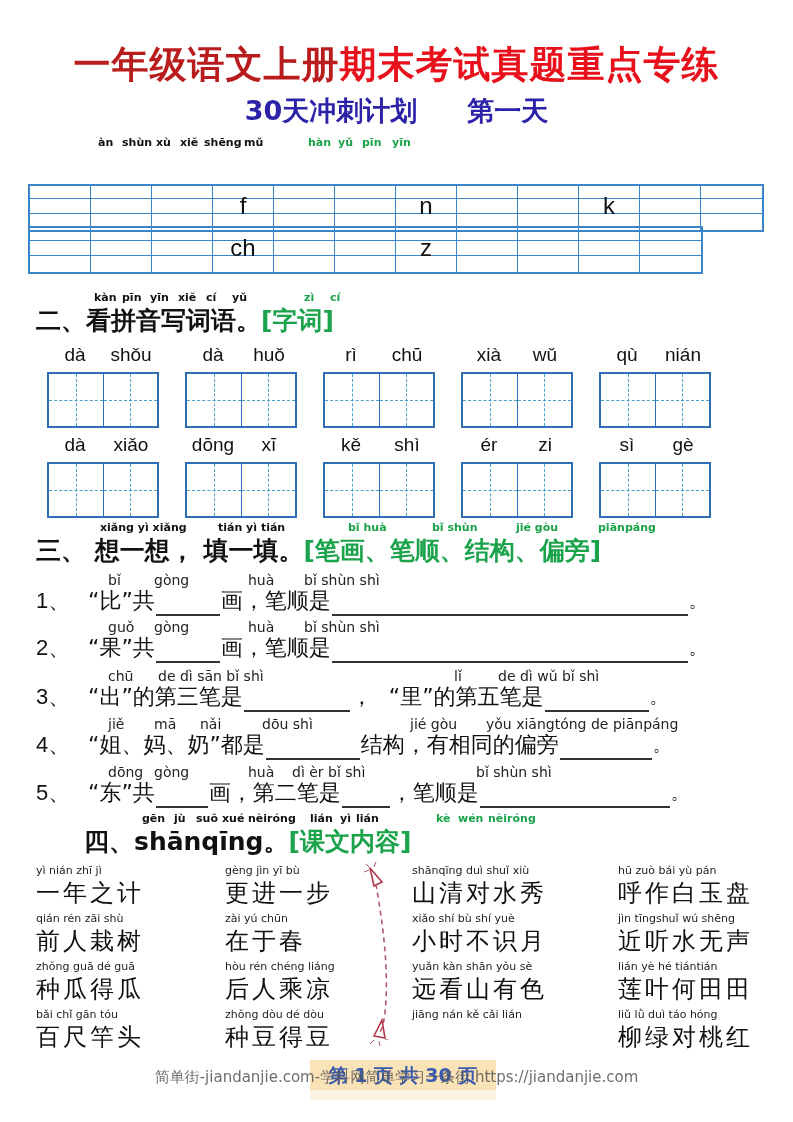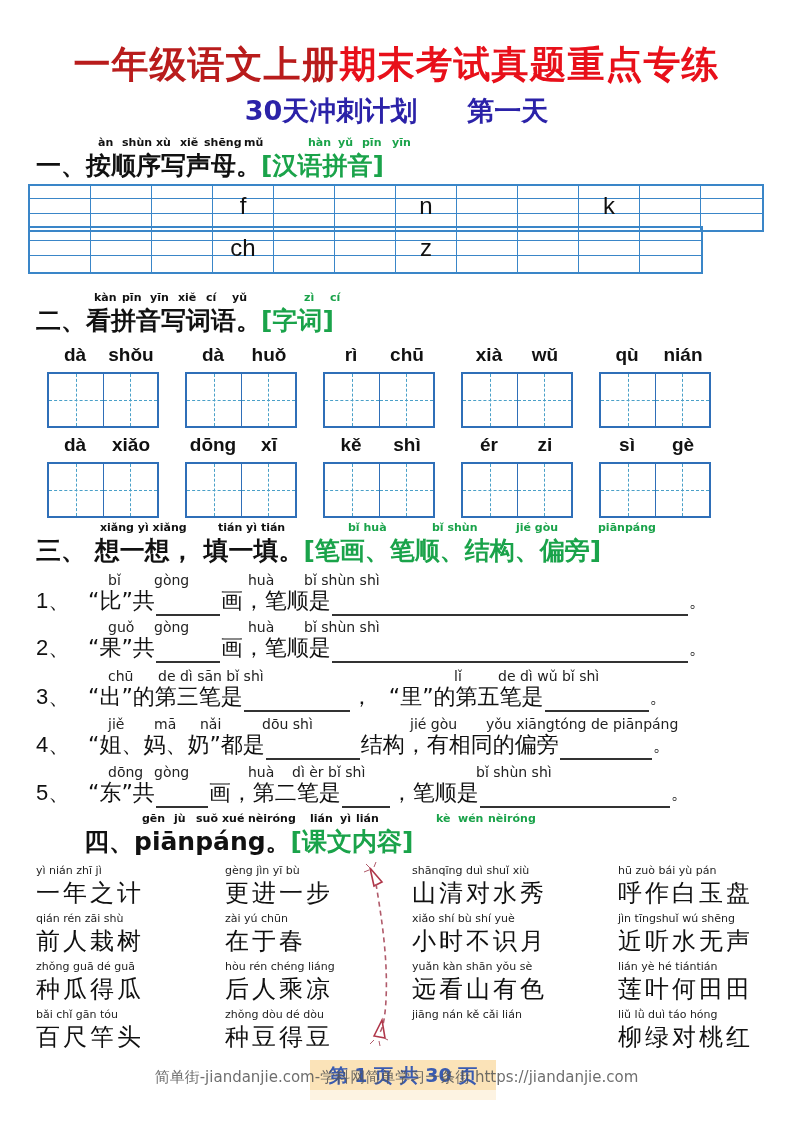--- a/index.html
+++ b/index.html
@@ -28,21 +28,21 @@
   .fourline { position: absolute; left: 28px; border: 2px solid #3a86c8; display: flex; }
   .fourline .cell { position: relative; width: 61px; height: 44px; border-right: 1.5px solid #3a86c8; }
   .fourline .cell:last-child { border-right: none; }
   .fourline .cell .l1 { position: absolute; left: 0; right: 0; top: 12px; border-top: 1.5px solid #3a86c8; }
   .fourline .cell .l2 { position: absolute; left: 0; right: 0; top: 27px; border-top: 1.5px solid #3a86c8; }
   .fourline .cell .letter { position: absolute; left: 0; right: 0; top: 2px; text-align: center;
                             font-size: 24px; line-height: 36px; color: #111;
                             font-family: "Liberation Sans", sans-serif; }
 
   
-  .word { position: absolute; width: 112px; font-weight: bold; }
+  .word { position: absolute; width: 112px; }
   .word .py { display: flex; height: 26px; font-size: 19px; line-height: 26px;
               font-family: "Liberation Sans", sans-serif; }
   .word .py span { flex: 1; text-align: center; }
   .word .boxes { display: flex; border: 2px solid #2f6fb8; height: 56px; margin-top: 4px; }
   .word .box { position: relative; flex: 1; border-right: 1.5px solid #2f6fb8; }
   .word .box:last-child { border-right: none; }
   .word .box .v { position: absolute; top: 0; bottom: 0; left: 50%; border-left: 1.5px dashed #4aa0c8; }
   .word .box .h { position: absolute; left: 0; right: 0; top: 50%; border-top: 1.5px dashed #4aa0c8; }
 
   
@@ -86,21 +86,20 @@
     <span style="left:86px">shùn</span>
     <span style="left:120px">xù</span>
     <span style="left:144px">xiě</span>
     <span style="left:168px">shēng</span>
     <span style="left:208px">mǔ</span>
     <span class="green" style="left:272px">hàn</span>
     <span class="green" style="left:302px">yǔ</span>
     <span class="green" style="left:326px">pīn</span>
     <span class="green" style="left:356px">yīn</span>
   </div>
-  <div class="head-text"><span>一、按顺序写声母。</span><span class="green">[汉语拼音]</span></div>
 </div>
 
 <div class="fourline" style="top:184px;">
   <div class="cell">
       <div class="l1"></div>
       <div class="l2"></div>
       <div class="letter"></div>
     </div>
   <div class="cell">
       <div class="l1"></div>
@@ -514,21 +513,21 @@
     <span style="left:112px">suǒ</span>
     <span style="left:138px">xué</span>
     <span style="left:164px">nèiróng</span>
     <span style="left:226px">lián</span>
     <span style="left:256px">yì</span>
     <span style="left:272px">lián</span>
     <span class="green" style="left:352px">kè</span>
     <span class="green" style="left:374px">wén</span>
     <span class="green" style="left:404px">nèiróng</span>
   </div>
-  <div class="head-text"><span>四、piānpáng。</span><span class="green">[课文内容]</span></div>
+  <div class="head-text"><span>四、shānqīng。</span><span class="green">[课文内容]</span></div>
 </div>
 
 <div class="match-item" style="left:36px; top:864px;">
     <div class="mpy">yì nián zhī  jì</div>
     <div class="mtext">一年之计</div>
   </div>
 <div class="match-item" style="left:36px; top:912px;">
     <div class="mpy">qián rén zāi shù</div>
     <div class="mtext">前人栽树</div>
   </div>

